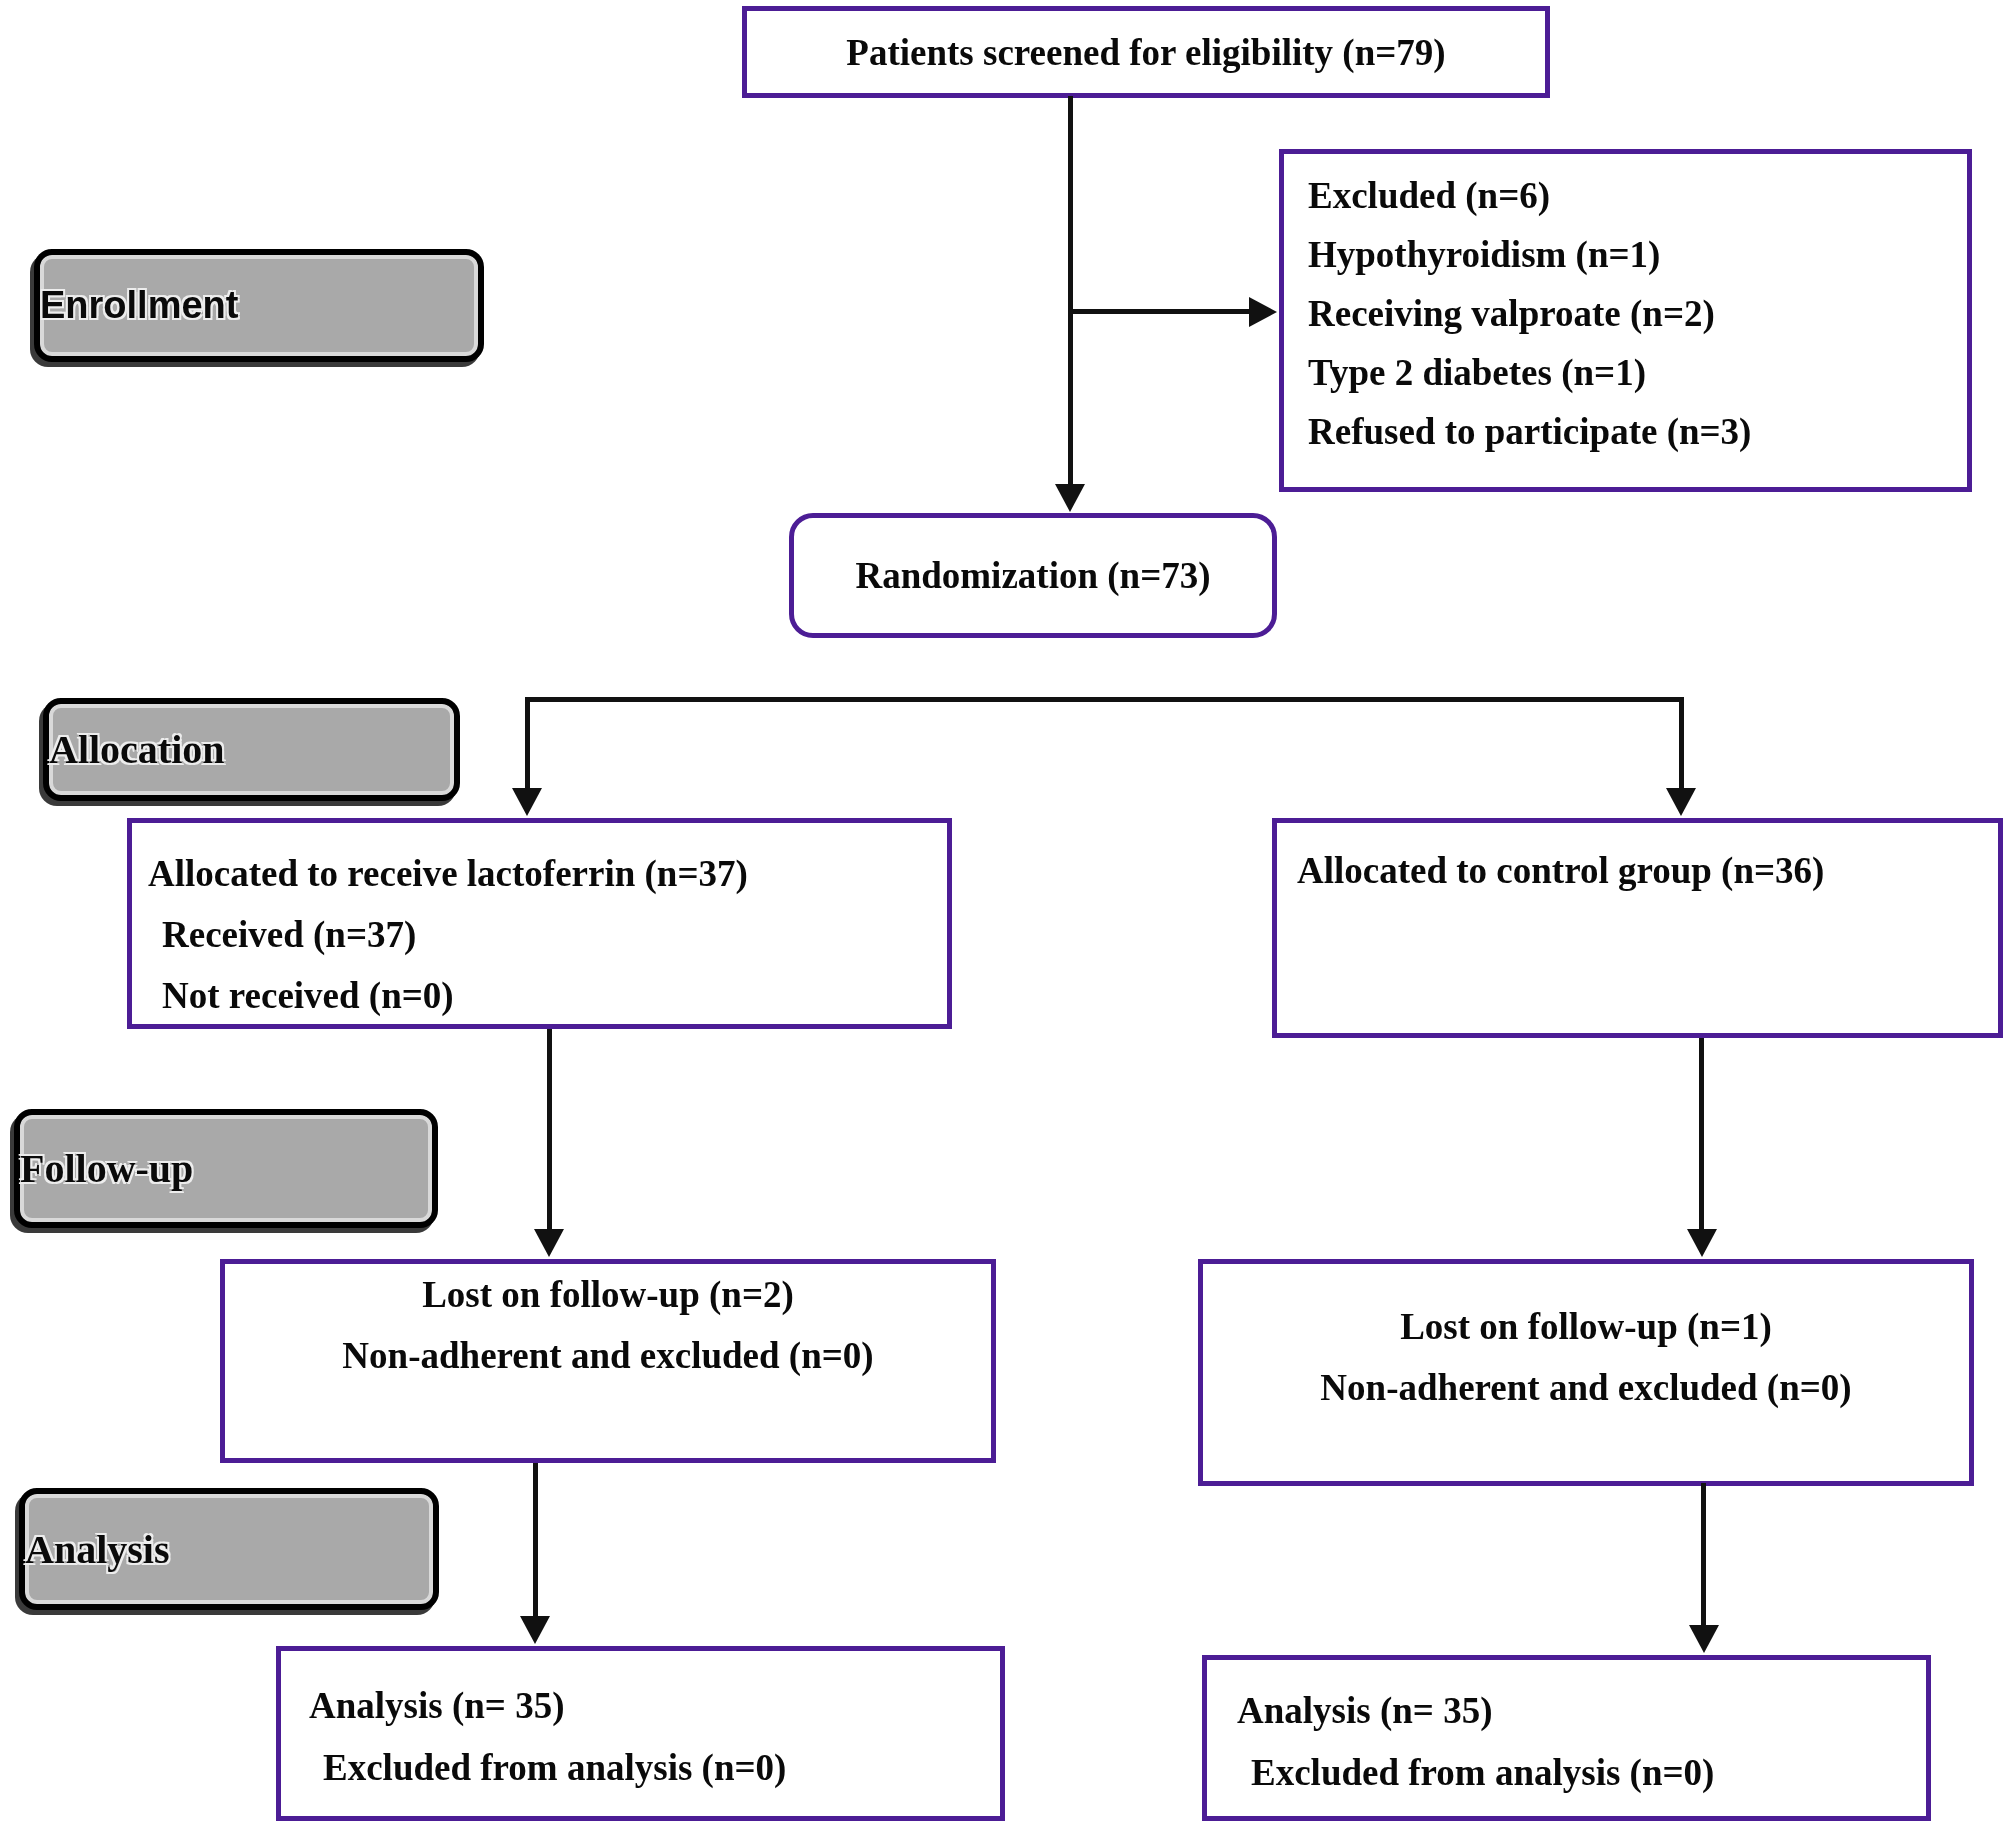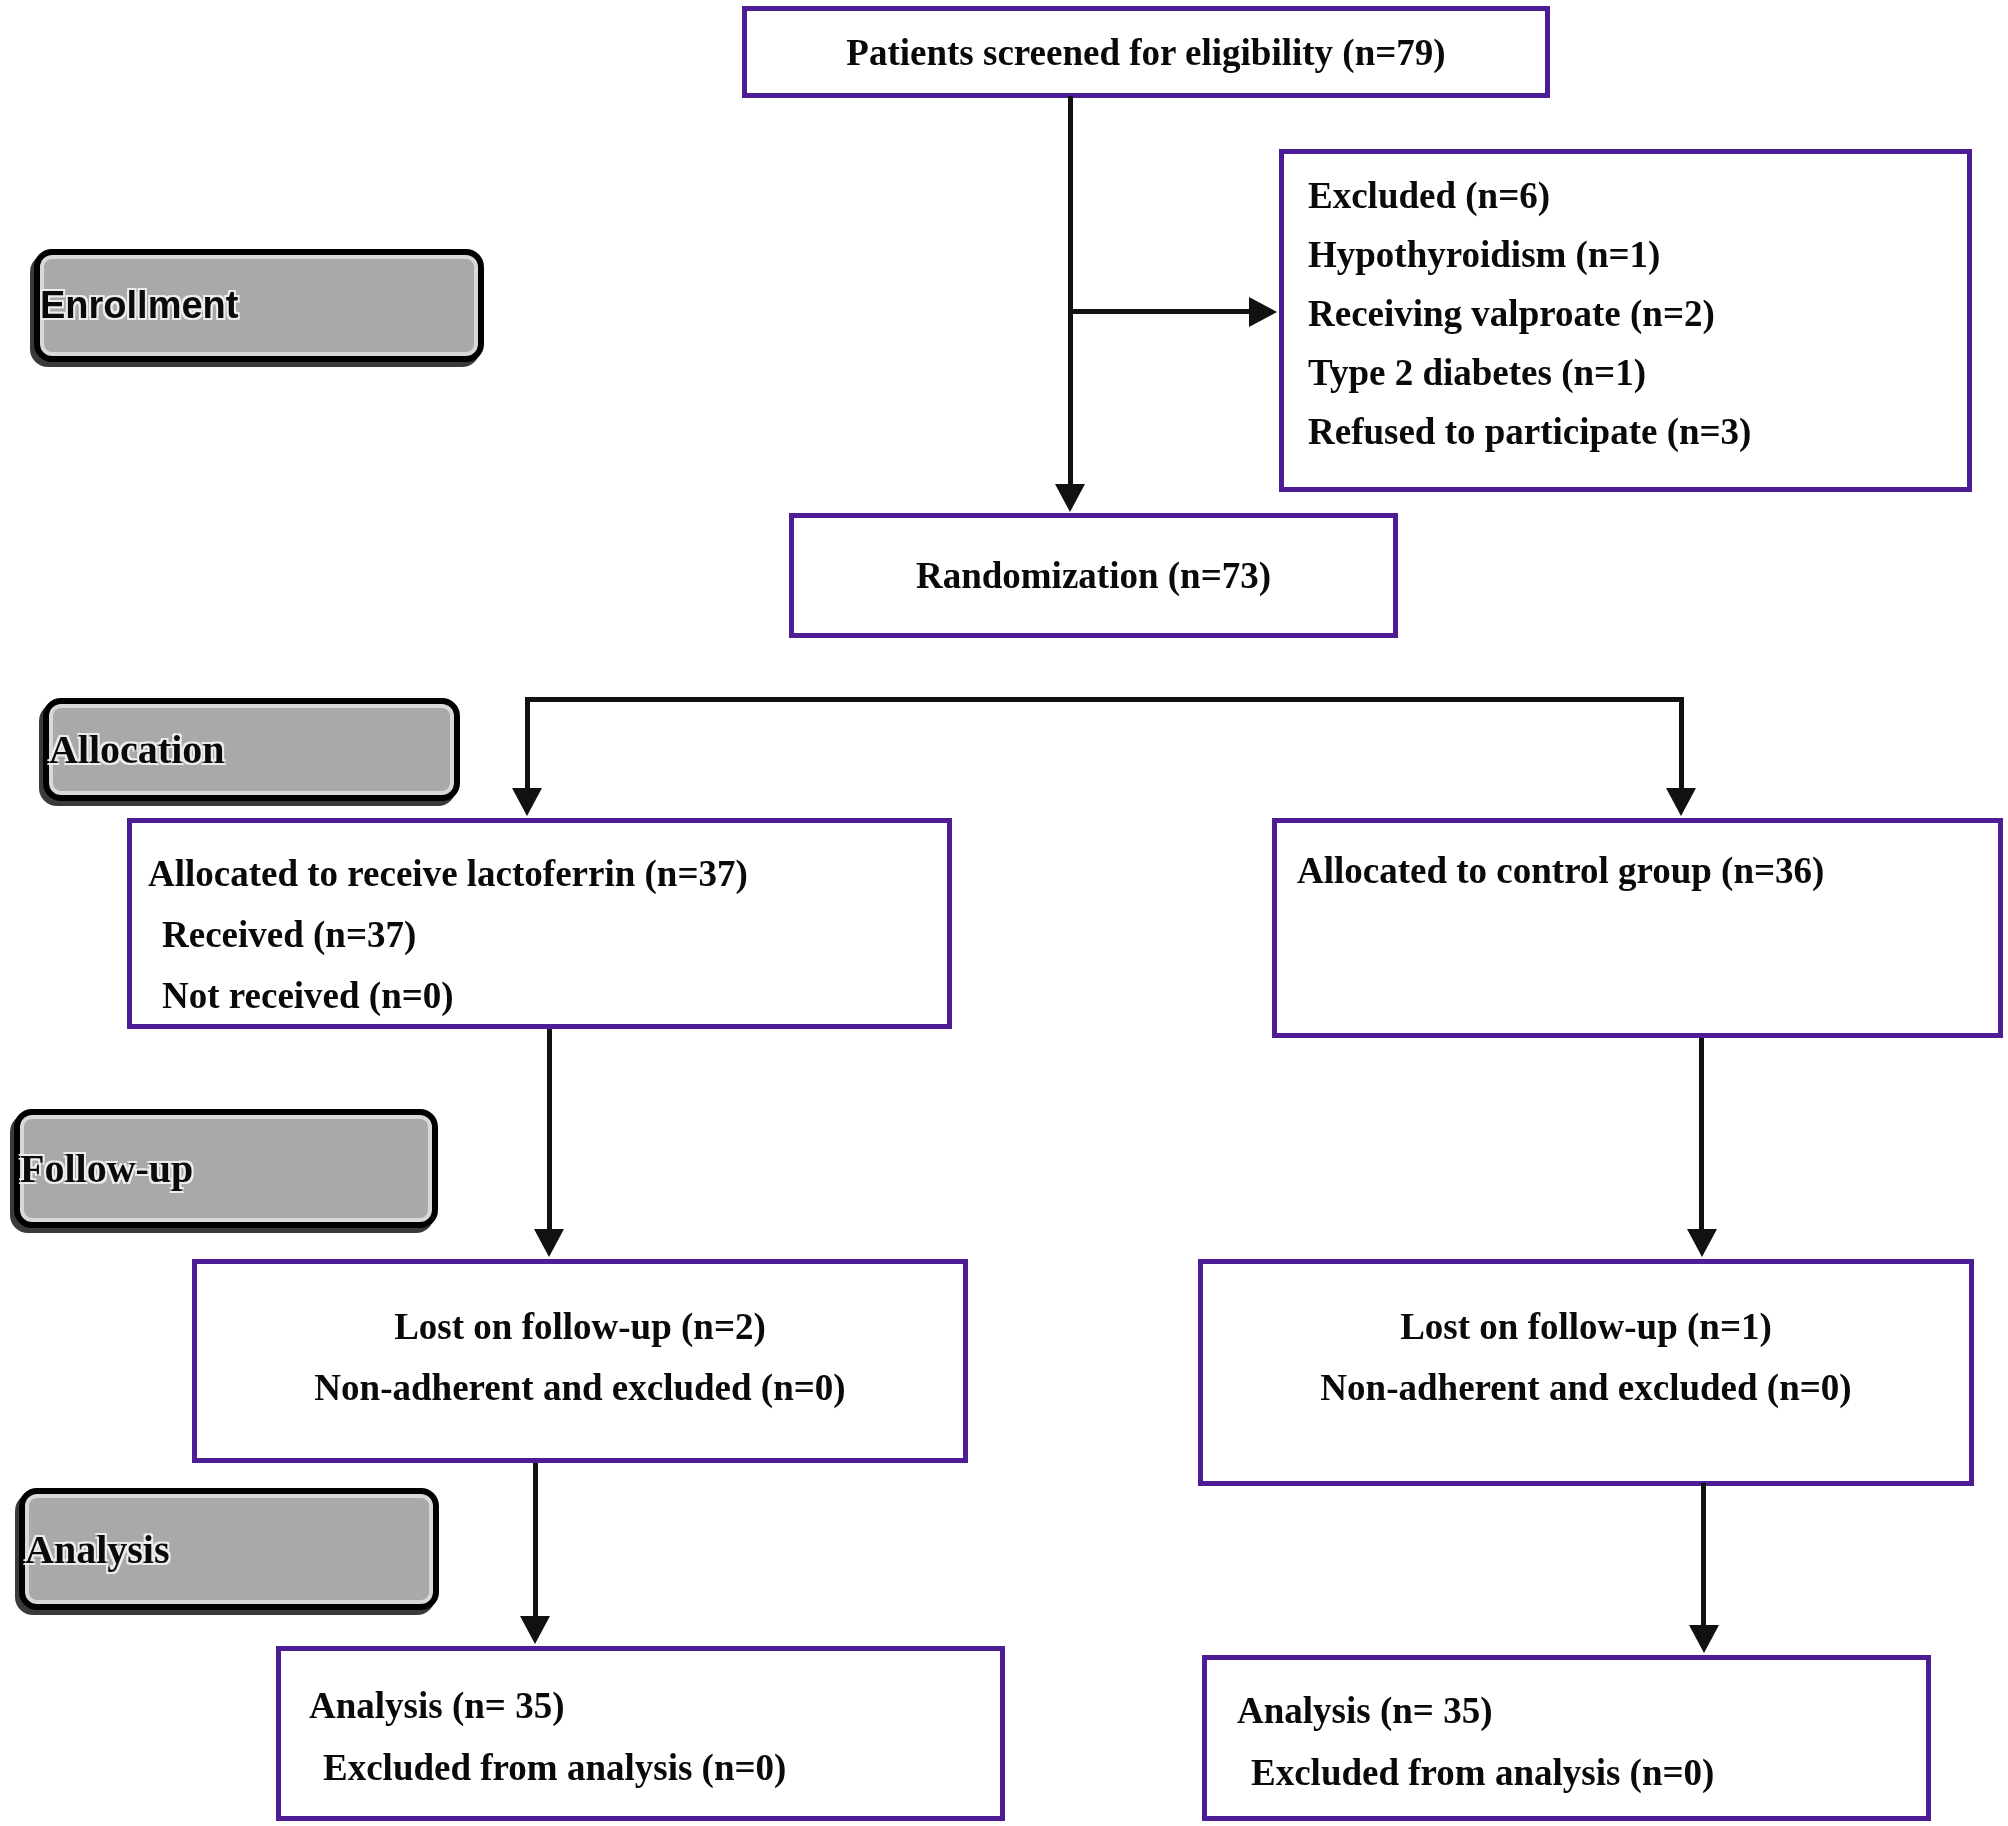--- a/index.html
+++ b/index.html
@@ -28,24 +28,24 @@
   .arrow-down{position:absolute;width:0;height:0;
        border-left:15px solid transparent;border-right:15px solid transparent;
        border-top:28px solid #111;}
   .arrow-right{position:absolute;width:0;height:0;
        border-top:15px solid transparent;border-bottom:15px solid transparent;
        border-left:28px solid #111;}
 
   
   #box-screened{left:742px;top:6px;width:808px;height:92px;}
   #box-excluded{left:1279px;top:149px;width:693px;height:343px;padding:12px 8px 0 24px;line-height:59px;}
-  #box-randomization{left:789px;top:513px;width:609px;height:125px;}
+  #box-randomization{left:789px;top:513px;width:488px;height:125px;border-radius:24px;}
   #box-alloc-lact{left:127px;top:818px;width:825px;height:211px;padding:20px 0 0 16px;line-height:61px;}
   #box-alloc-ctrl{left:1272px;top:818px;width:731px;height:220px;padding:26px 0 0 20px;}
-  #box-fu-lact{left:192px;top:1259px;width:776px;height:204px;padding-top:32px;text-align:center;line-height:61px;}
+  #box-fu-lact{left:220px;top:1259px;width:776px;height:204px;text-align:center;line-height:61px;}
   #box-fu-ctrl{left:1198px;top:1259px;width:776px;height:227px;padding-top:32px;text-align:center;line-height:61px;}
   #box-an-lact{left:276px;top:1646px;width:729px;height:175px;padding:24px 0 0 28px;line-height:62px;}
   #box-an-ctrl{left:1202px;top:1655px;width:729px;height:166px;padding:20px 0 0 30px;line-height:62px;}
 
   #stage-enrollment{left:34px;top:249px;width:450px;height:113px;}
   #stage-allocation{left:43px;top:698px;width:417px;height:103px;}
   #stage-followup{left:14px;top:1109px;width:424px;height:119px;}
   #stage-analysis{left:19px;top:1488px;width:420px;height:122px;}
 
   #ln-screened-down{left:1068px;top:96px;height:392px;}

